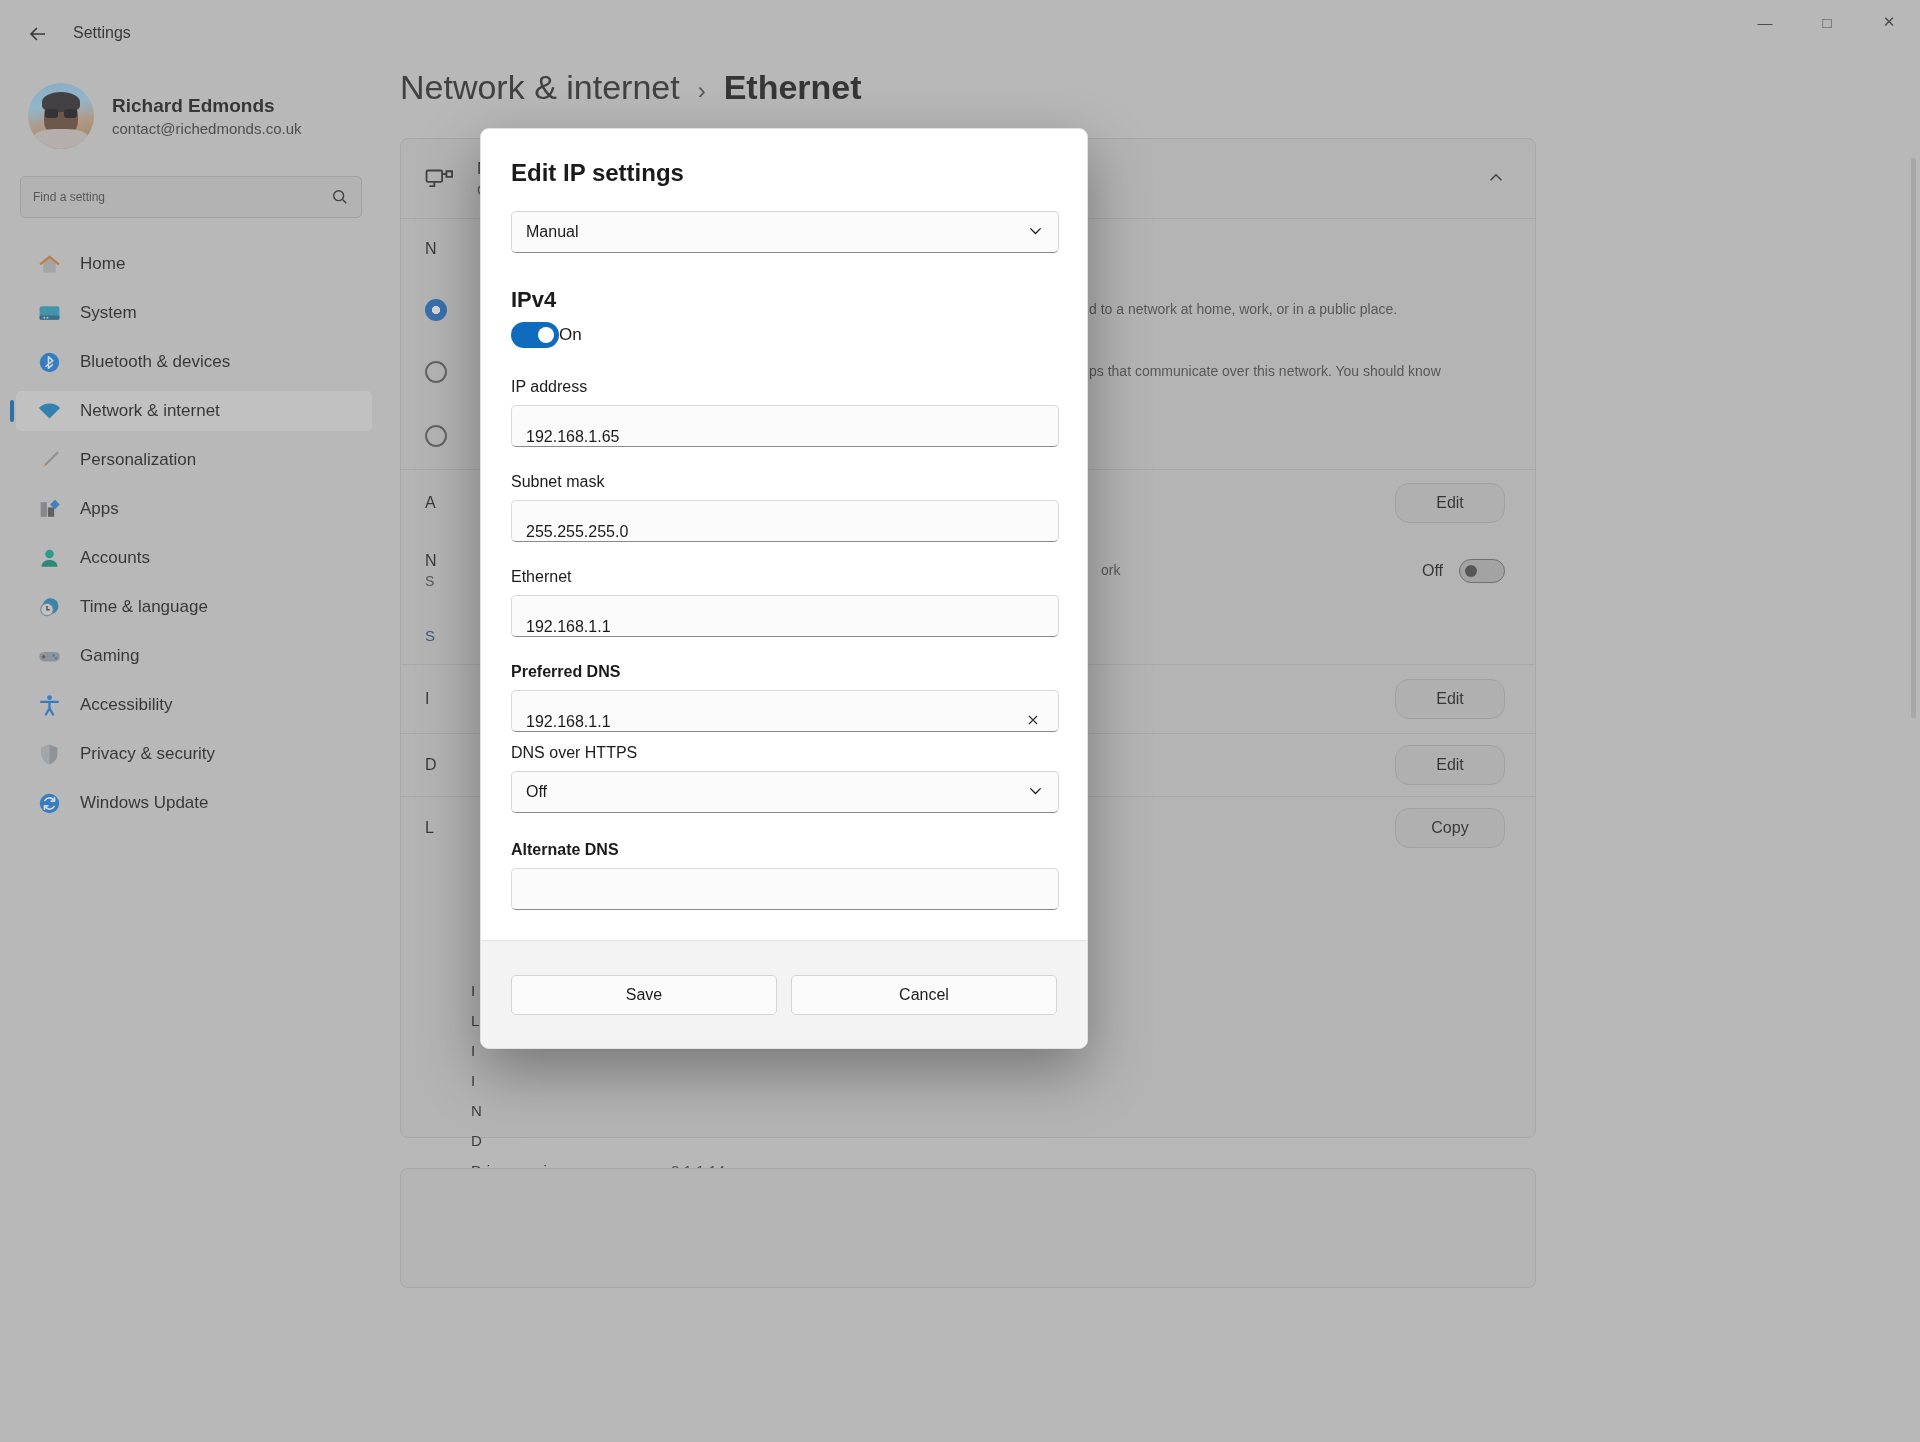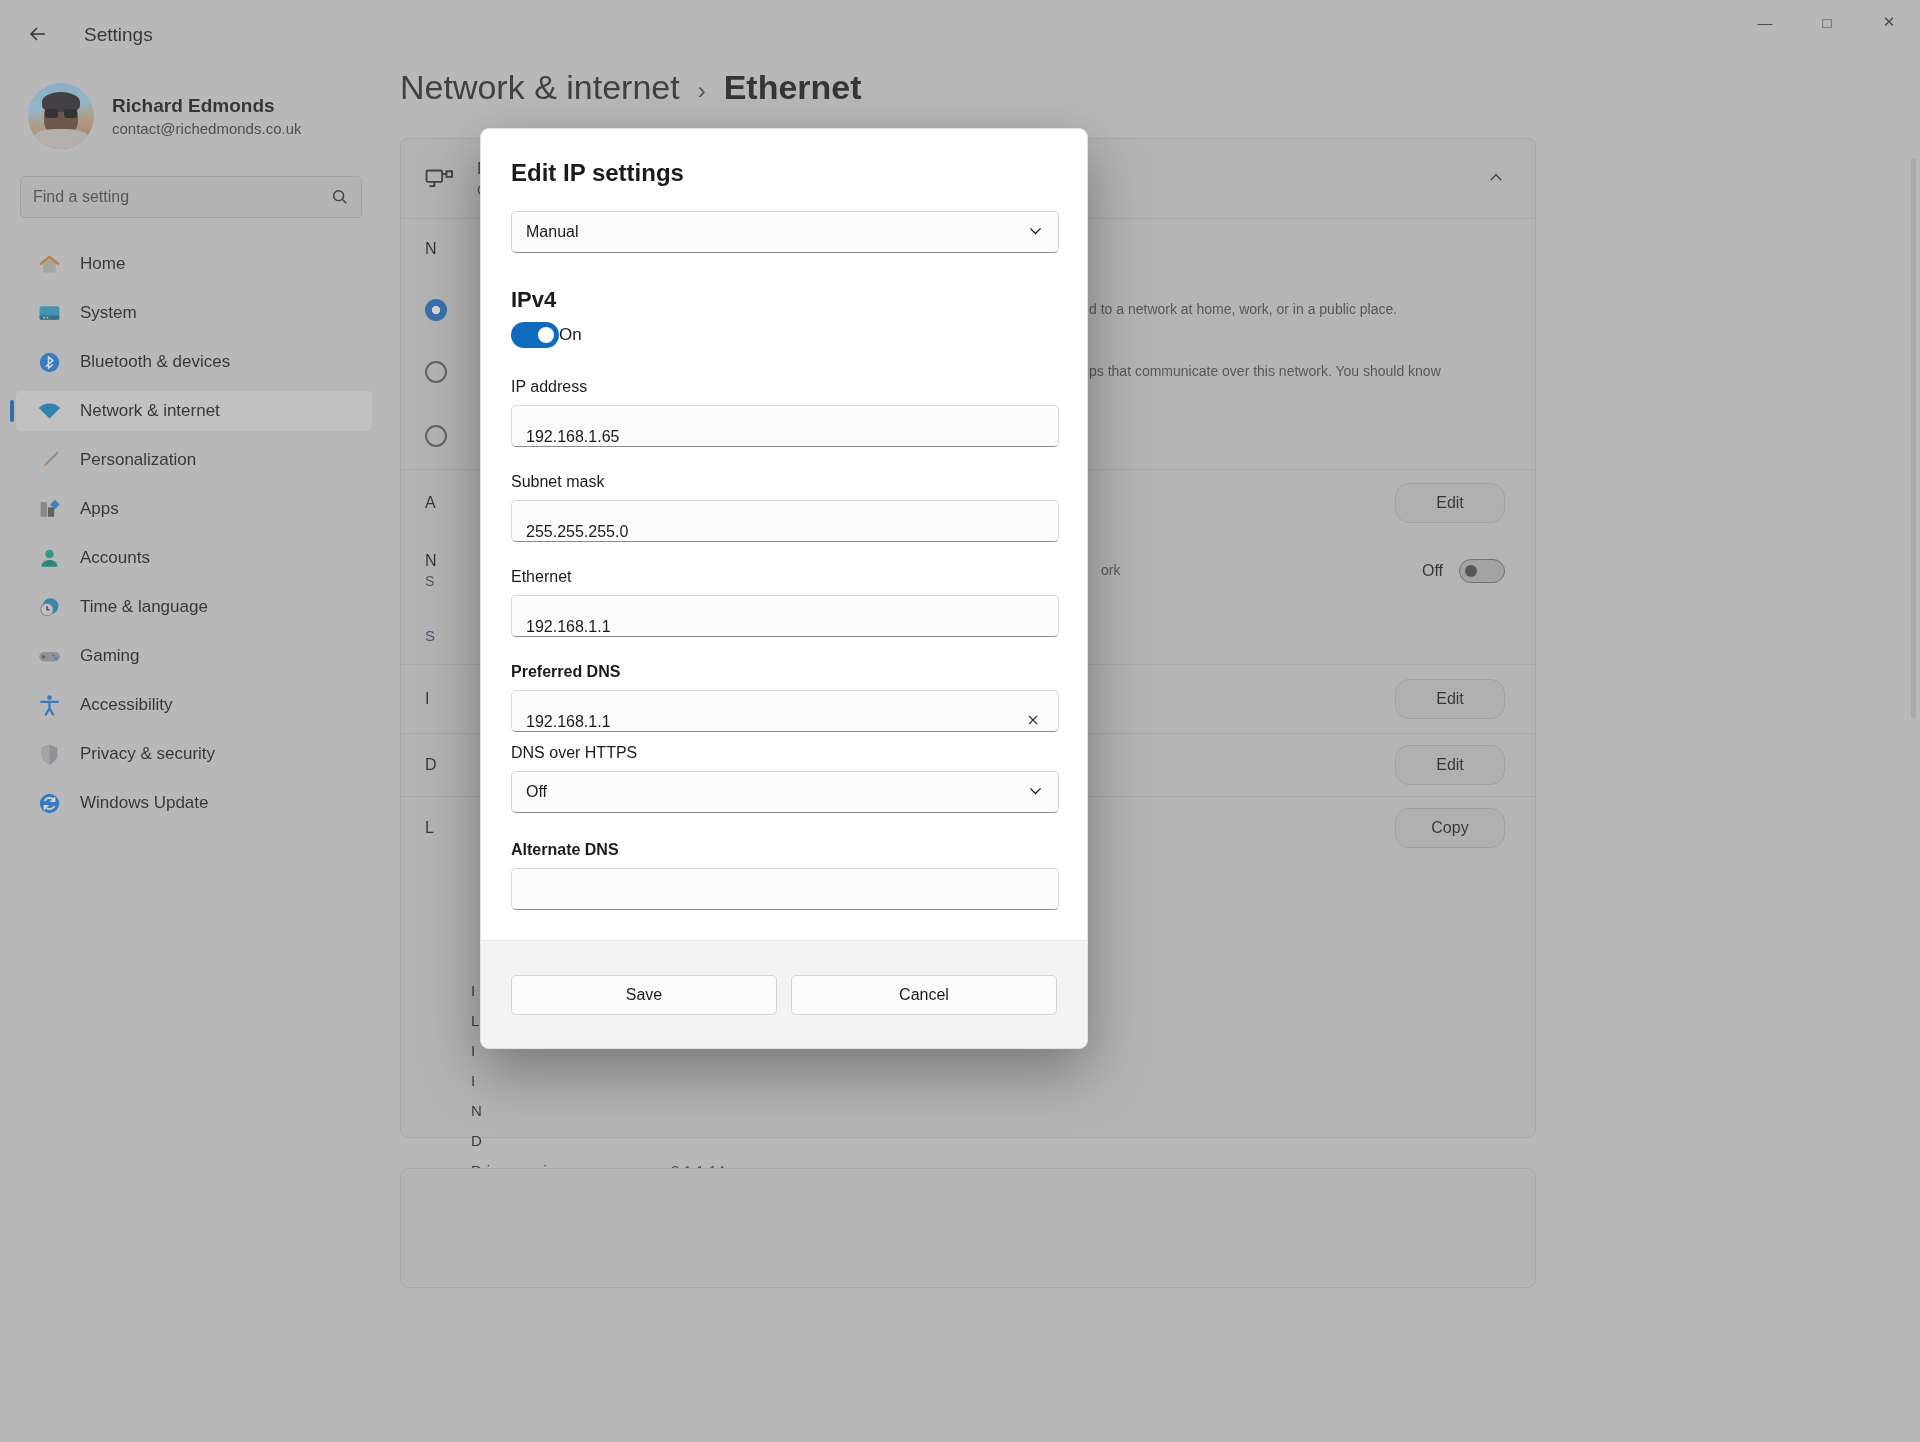--- a/index.html
+++ b/index.html
@@ -15,21 +15,21 @@
   .bg-layer { position: absolute; inset: 0; }
   .dim { position: absolute; inset: 0; background: rgba(120,120,120,0.30); pointer-events: none; z-index: 40; }
 
   
   .titlebar { position: absolute; top: 0; left: 0; width: 1920px; height: 68px; }
   .back-btn {
     position: absolute; left: 16px; top: 14px; width: 44px; height: 40px;
     display: flex; align-items: center; justify-content: center;
     border-radius: 5px; color: #1b1b1b;
   }
-  .win-title { position: absolute; left: 84px; top: 24px; font-size: 19px; color: #1b1b1b; }
+  .win-title { position: absolute; left: 73px; top: 24px; font-size: 16px; color: #1b1b1b; }
   .win-ctrl {
     position: absolute; top: 0; width: 62px; height: 44px;
     display: flex; align-items: center; justify-content: center;
     font-size: 15px; color: #3a3a3a;
   }
   .win-min { right: 124px; } .win-max { right: 62px; } .win-close { right: 0; }
 
   
   .sidebar { position: absolute; left: 0; top: 68px; width: 400px; height: 1374px; }
   .account { position: absolute; left: 28px; top: 15px; display: flex; align-items: center; gap: 18px; }
@@ -48,21 +48,21 @@
   .avatar .shirt { position: absolute; left: 6px; bottom: 0; width: 54px; height: 20px;
     background: #cfc6c4; border-radius: 40% 40% 0 0; }
   .acc-name { font-size: 19px; font-weight: 700; color: #1b1b1b; line-height: 1.35; }
   .acc-mail { font-size: 15px; color: #3c3c3c; line-height: 1.4; }
 
   .search-box {
     position: absolute; left: 20px; top: 108px; width: 342px; height: 42px;
     background: #cdcdcd; border: 1px solid #b3b3b3; border-radius: 5px;
     display: flex; align-items: center; padding: 0 12px;
   }
-  .search-input { flex: 1; border: 0; background: transparent; font-size: 16px;
+  .search-input { flex: 1; border: 0; background: transparent; font-size: 12px;
     color: #4a4a4a; font-family: inherit; outline: none; }
   .search-input::placeholder { color: #4a4a4a; }
   .search-ico { width: 18px; height: 18px; color: #2b2b2b; display:flex; }
 
   .nav { position: absolute; left: 16px; top: 176px; width: 356px; }
   .nav-item {
     position: relative; display: flex; align-items: center; gap: 18px;
     height: 40px; padding: 0 10px 0 20px; margin-bottom: 9px; border-radius: 5px;
   }
   .nav-item.sel { background: rgba(255,255,255,0.30); }

